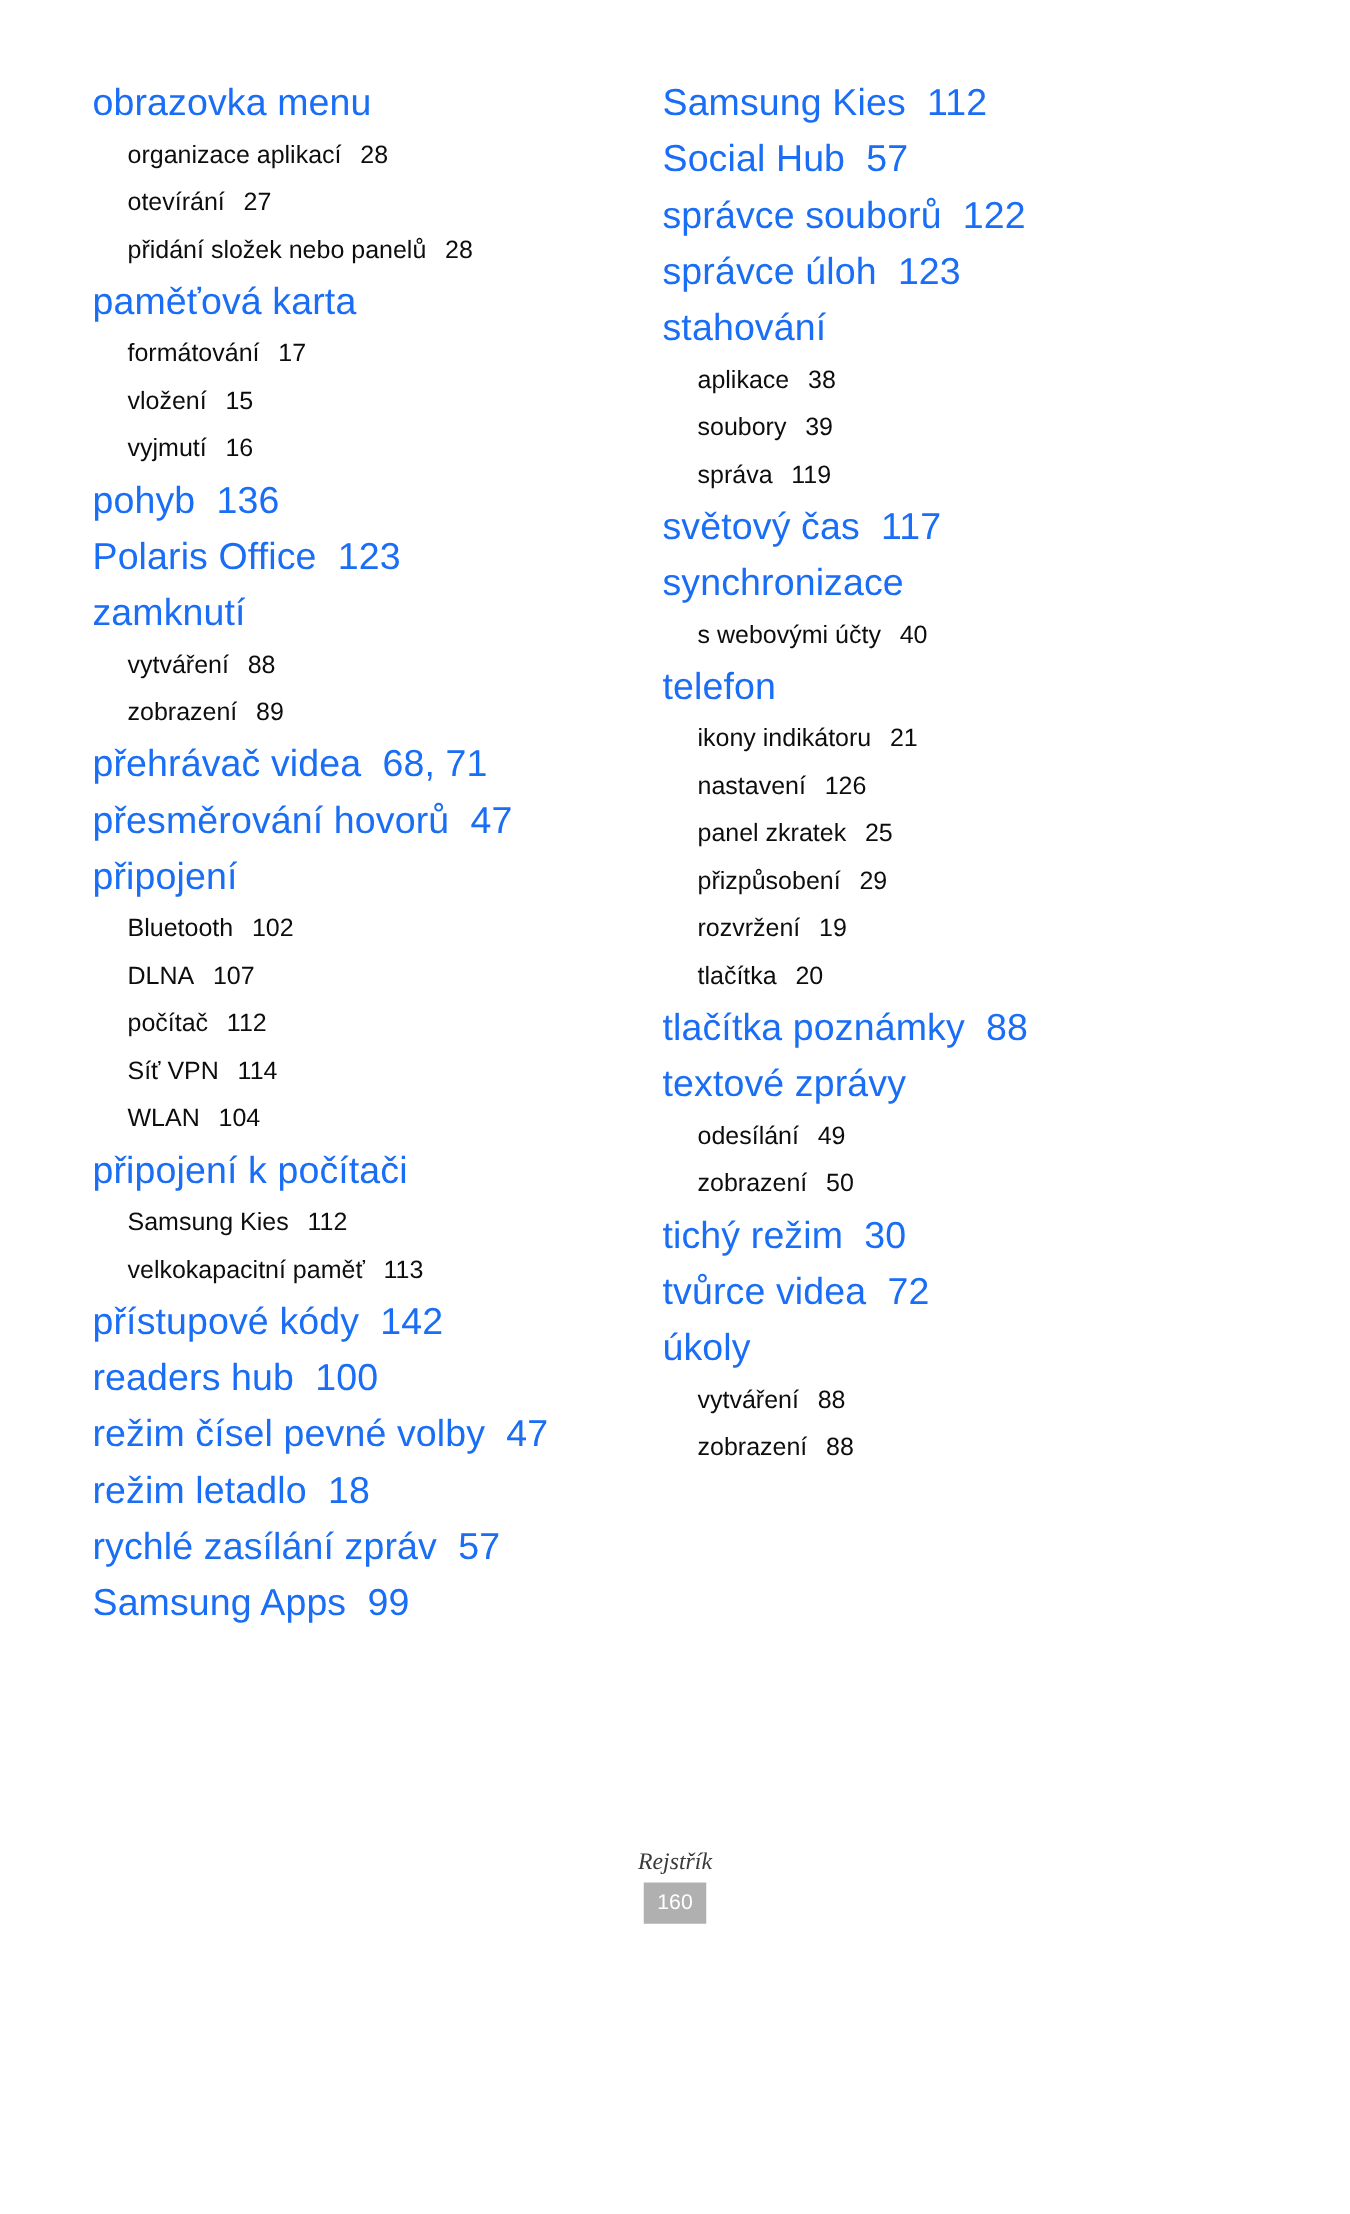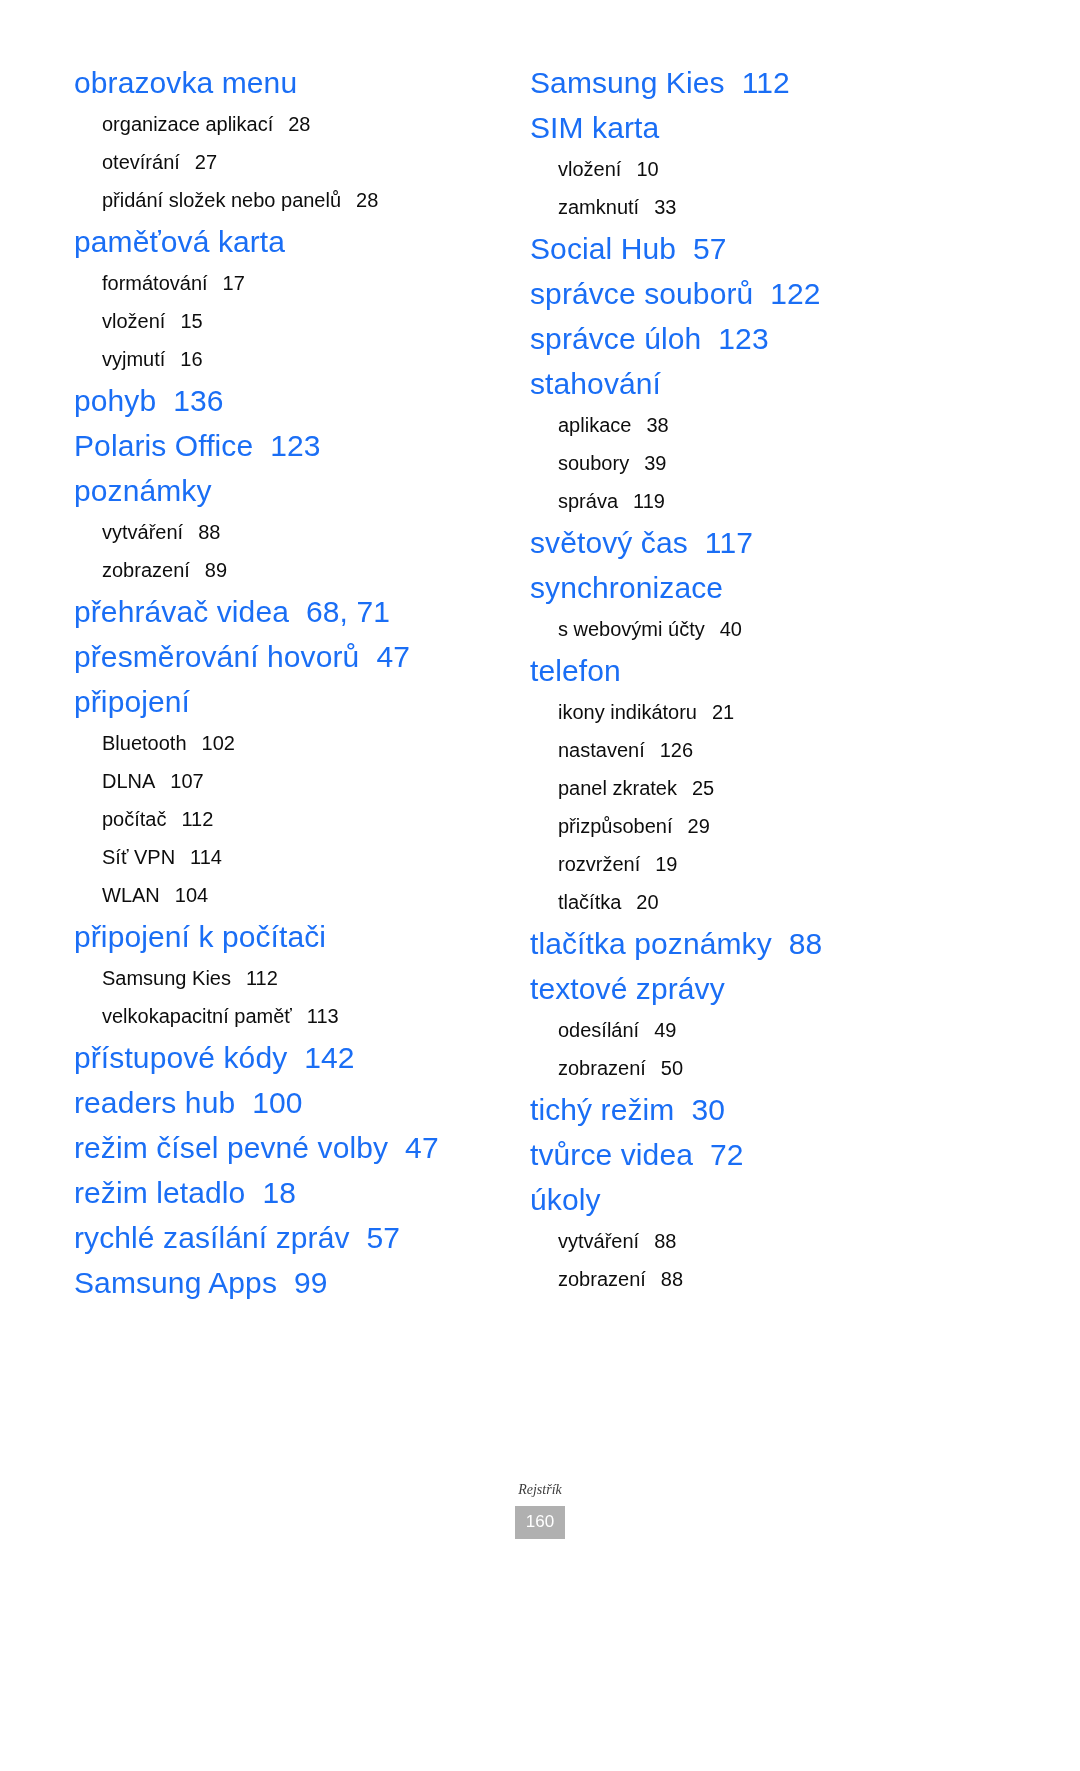--- a/index.html
+++ b/index.html
@@ -86,21 +86,21 @@
     left: 0;
     top: 1478px;
     width: 1080px;
     text-align: center;
   }
 
   .footer-label {
     display: block;
     font-family: "Liberation Serif", serif;
     font-style: italic;
-    font-size: 14px;
+    font-size: 19px;
     color: #3b3b3b;
     line-height: 24px;
   }
 
   .page-badge {
     display: inline-block;
     margin-top: 4px;
     min-width: 50px;
     padding: 3px 9px 4px 9px;
     background: #b0b0b0;
@@ -135,21 +135,21 @@
             <li class="sub-item"><span>vyjmutí</span><span class="pg">16</span></li>
           </ul>
         </div>
         <div class="index-group">
           <div class="entry-head"><span>pohyb</span><span class="pg">136</span></div>
         </div>
         <div class="index-group">
           <div class="entry-head"><span>Polaris Office</span><span class="pg">123</span></div>
         </div>
         <div class="index-group">
-          <div class="entry-head"><span>poznámky</span></div>
+          <div class="entry-head"><span>zamknutí</span></div>
           <ul class="sub-list">
             <li class="sub-item"><span>vytváření</span><span class="pg">88</span></li>
             <li class="sub-item"><span>zobrazení</span><span class="pg">89</span></li>
           </ul>
         </div>
         <div class="index-group">
           <div class="entry-head"><span>přehrávač videa</span><span class="pg">68, 71</span></div>
         </div>
         <div class="index-group">
           <div class="entry-head"><span>přesměrování hovorů</span><span class="pg">47</span></div>
@@ -187,27 +187,20 @@
           <div class="entry-head"><span>rychlé zasílání zpráv</span><span class="pg">57</span></div>
         </div>
         <div class="index-group">
           <div class="entry-head"><span>Samsung Apps</span><span class="pg">99</span></div>
         </div>
       </div>
 
     <div class="column column-right" id="col-right">
         <div class="index-group">
           <div class="entry-head"><span>Samsung Kies</span><span class="pg">112</span></div>
-        </div>
-        <div class="index-group">
-          <div class="entry-head"><span>SIM karta</span></div>
-          <ul class="sub-list">
-            <li class="sub-item"><span>vložení</span><span class="pg">10</span></li>
-            <li class="sub-item"><span>zamknutí</span><span class="pg">33</span></li>
-          </ul>
         </div>
         <div class="index-group">
           <div class="entry-head"><span>Social Hub</span><span class="pg">57</span></div>
         </div>
         <div class="index-group">
           <div class="entry-head"><span>správce souborů</span><span class="pg">122</span></div>
         </div>
         <div class="index-group">
           <div class="entry-head"><span>správce úloh</span><span class="pg">123</span></div>
         </div>

